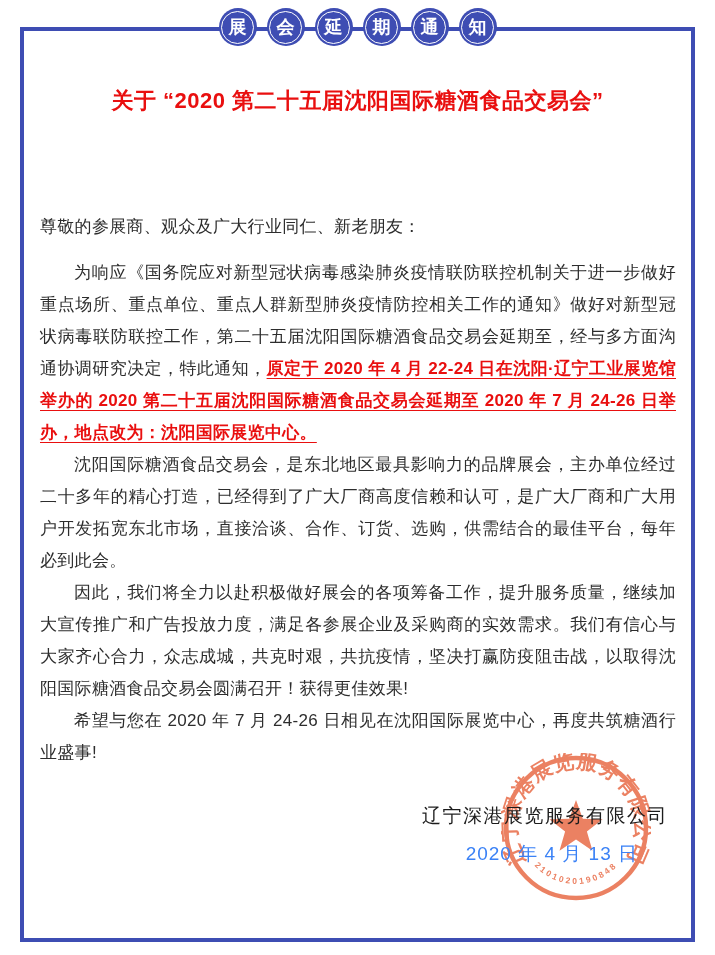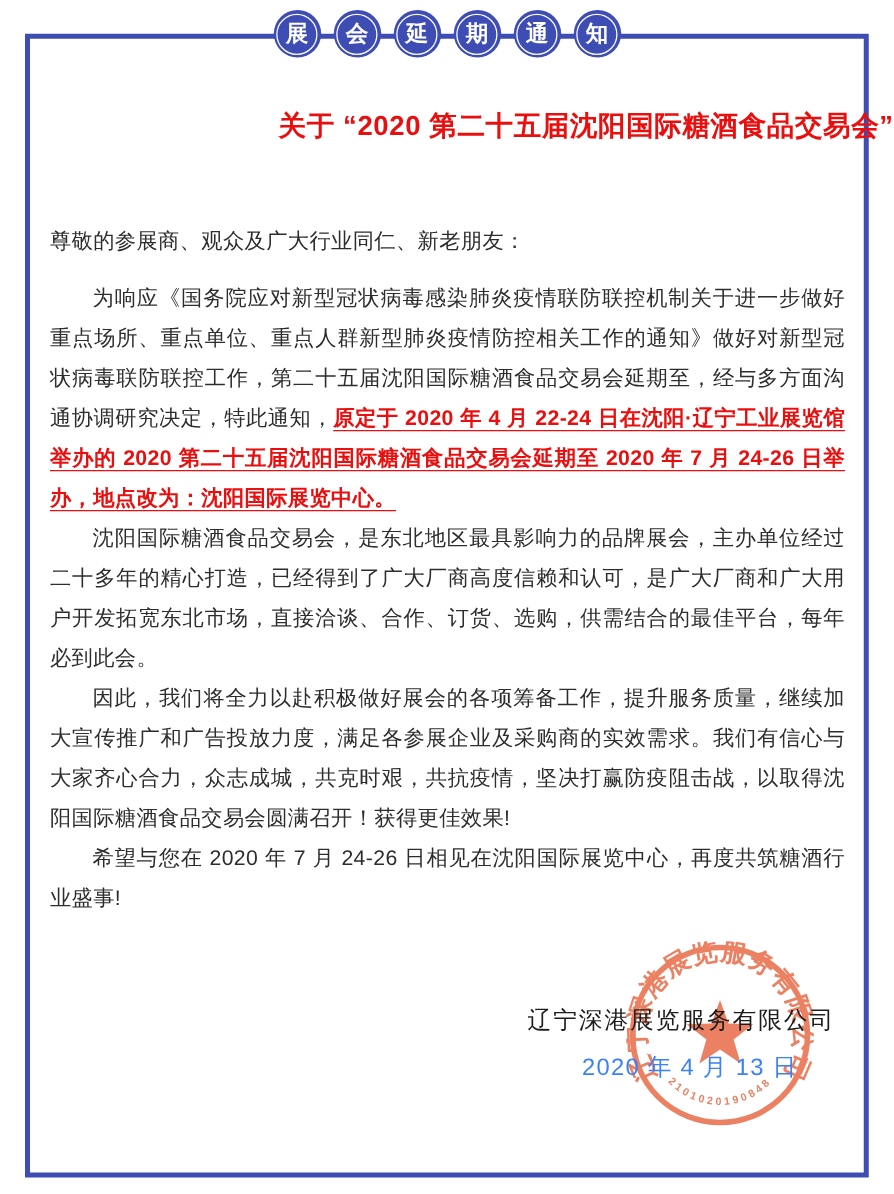--- a/index.html
+++ b/index.html
@@ -24,30 +24,30 @@
   .badge{
     position:relative;width:38px;height:38px;border-radius:50%;
     background:var(--blue);display:flex;align-items:center;justify-content:center;
     flex:0 0 auto;
   }
   .badge::before{
     content:"";position:absolute;inset:2.5px;border:1.5px solid #fff;border-radius:50%;
   }
   .badge b{color:#fff;font-size:18px;font-weight:bold;line-height:1;}
   .title{
-    position:absolute;top:78px;left:0;width:100%;margin:0;text-align:right;
+    position:absolute;top:78px;left:0;width:100%;margin:0;text-align:center;
     color:var(--red);font-size:22px;font-weight:bold;line-height:45px;letter-spacing:0.5px;
   }
   .doc-body{
     position:absolute;left:40px;top:177px;width:636px;
     font-size:17px;line-height:32px;color:var(--ink);
     text-align:justify;word-break:break-all;letter-spacing:0.3px;
   }
   .doc-body p{margin:0;text-indent:2em;}
-  .doc-body p.salutation{text-indent:0;margin-bottom:14px;}
+  .doc-body p.salutation{text-indent:0;margin-bottom:14px;margin-top:34px;}
   .hl{
     color:var(--red);font-weight:bold;
     text-decoration:underline;text-decoration-thickness:1px;text-underline-offset:4px;
   }
   .seal{position:absolute;left:501px;top:753px;width:150px;height:150px;opacity:0.88;}
   .seal text{font-family:"Liberation Sans","DejaVu Sans",sans-serif;font-weight:bold;}
   .company{
     position:absolute;top:803px;right:47px;
     font-size:19px;color:#1c1c1c;letter-spacing:1.5px;
   }

